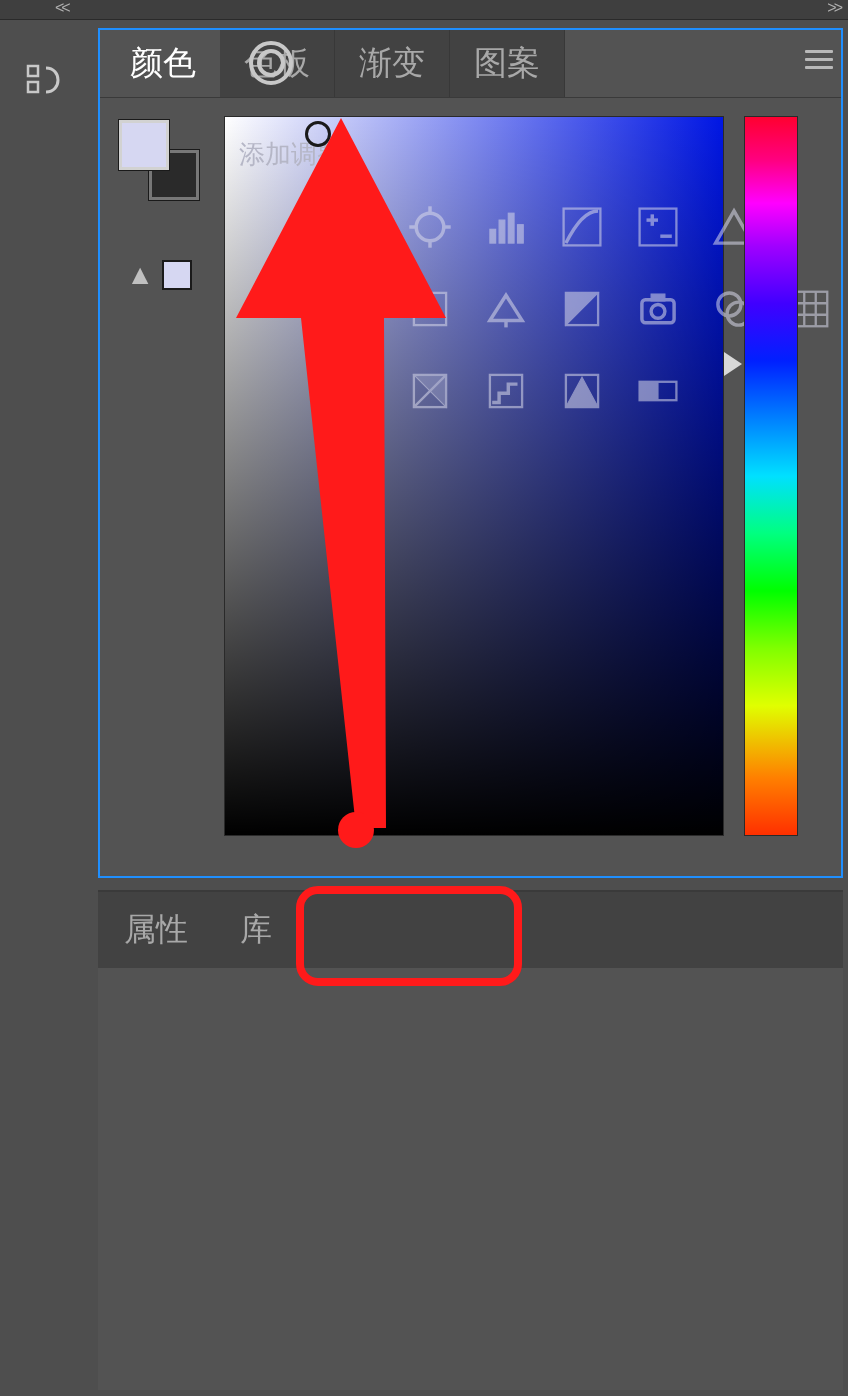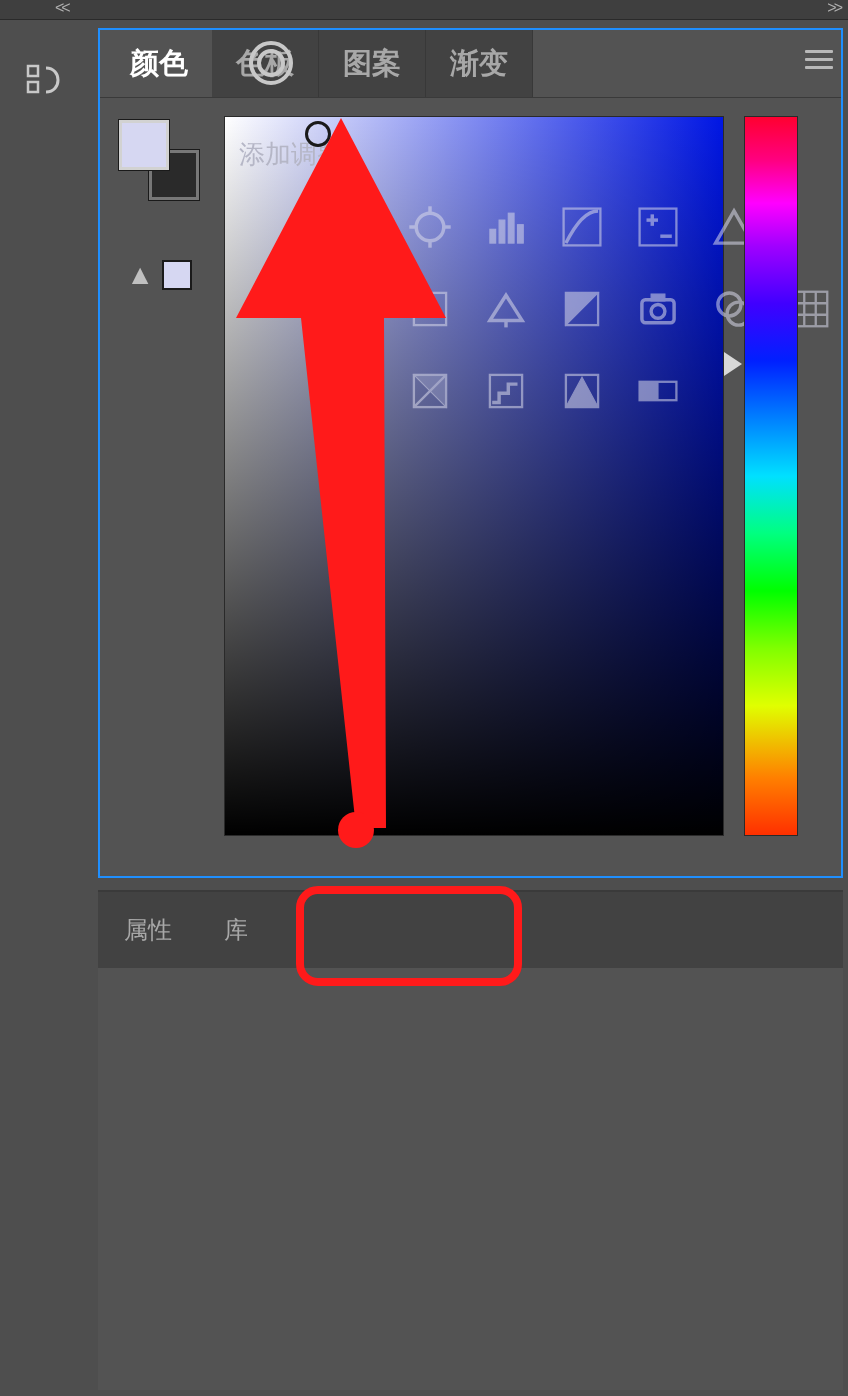--- a/index.html
+++ b/index.html
@@ -58,26 +58,25 @@
     padding-left: 6px;
     background: #535353;
     position: relative;
     border-bottom: 1px solid #3a3a3a;
   }
   .tab {
     padding: 0 24px;
     height: 100%;
     display: flex;
     align-items: center;
-    font-size: 29px;
+    font-size: 33px;
     color: #a8a8a8;
     background: #424242;
     border-right: 1px solid #383838;
     cursor: pointer;
-    font-weight: bold;
   }
   .tab.active {
     color: #ffffff;
     background: #535353;
     border-right: none;
   }
   .panel-menu {
     position: absolute;
     right: 8px; top: 20px;
     width: 28px; height: 24px;
@@ -195,21 +194,21 @@
     border-top:2px solid #3a3a3a;
   }
   .tab-row2 {
     display:flex; align-items:center;
     height:76px;
     background:#424242;
   }
   .tab2 {
     padding:0 26px; height:100%;
     display:flex; align-items:center;
-    font-size:24px; color:#a8a8a8;
+    font-size:32px; color:#a8a8a8;
     cursor:pointer;
   }
   .tab2.active { color:#fff; background:#535353; }
 
   .highlight-box {
     position:absolute;
     left:296px; top:886px;
     width:226px; height:100px;
     border:8px solid #ff1a1a;
     border-radius:22px;
@@ -232,22 +231,22 @@
         <rect x="4" y="22" width="10" height="10" fill="none" stroke="#c8c8c8" stroke-width="2.5"></rect>
         <path d="M22 8 C30 8 34 14 34 20 C34 26 30 32 22 32" fill="none" stroke="#c8c8c8" stroke-width="3"></path>
       </svg>
   </span>
 </div>
 
 <div class="panel">
   <div class="tab-row">
     <div class="tab active">颜色</div>
     <div class="tab">色板</div>
+    <div class="tab">渐变</div>
     <div class="tab">图案</div>
-    <div class="tab">渐变</div>
     <div class="panel-menu">
         <div></div>
         <div></div>
         <div></div>
       </div>
   </div>
 
   <div class="panel-body">
     <div class="swatch-col">
       <div class="fgbg">

